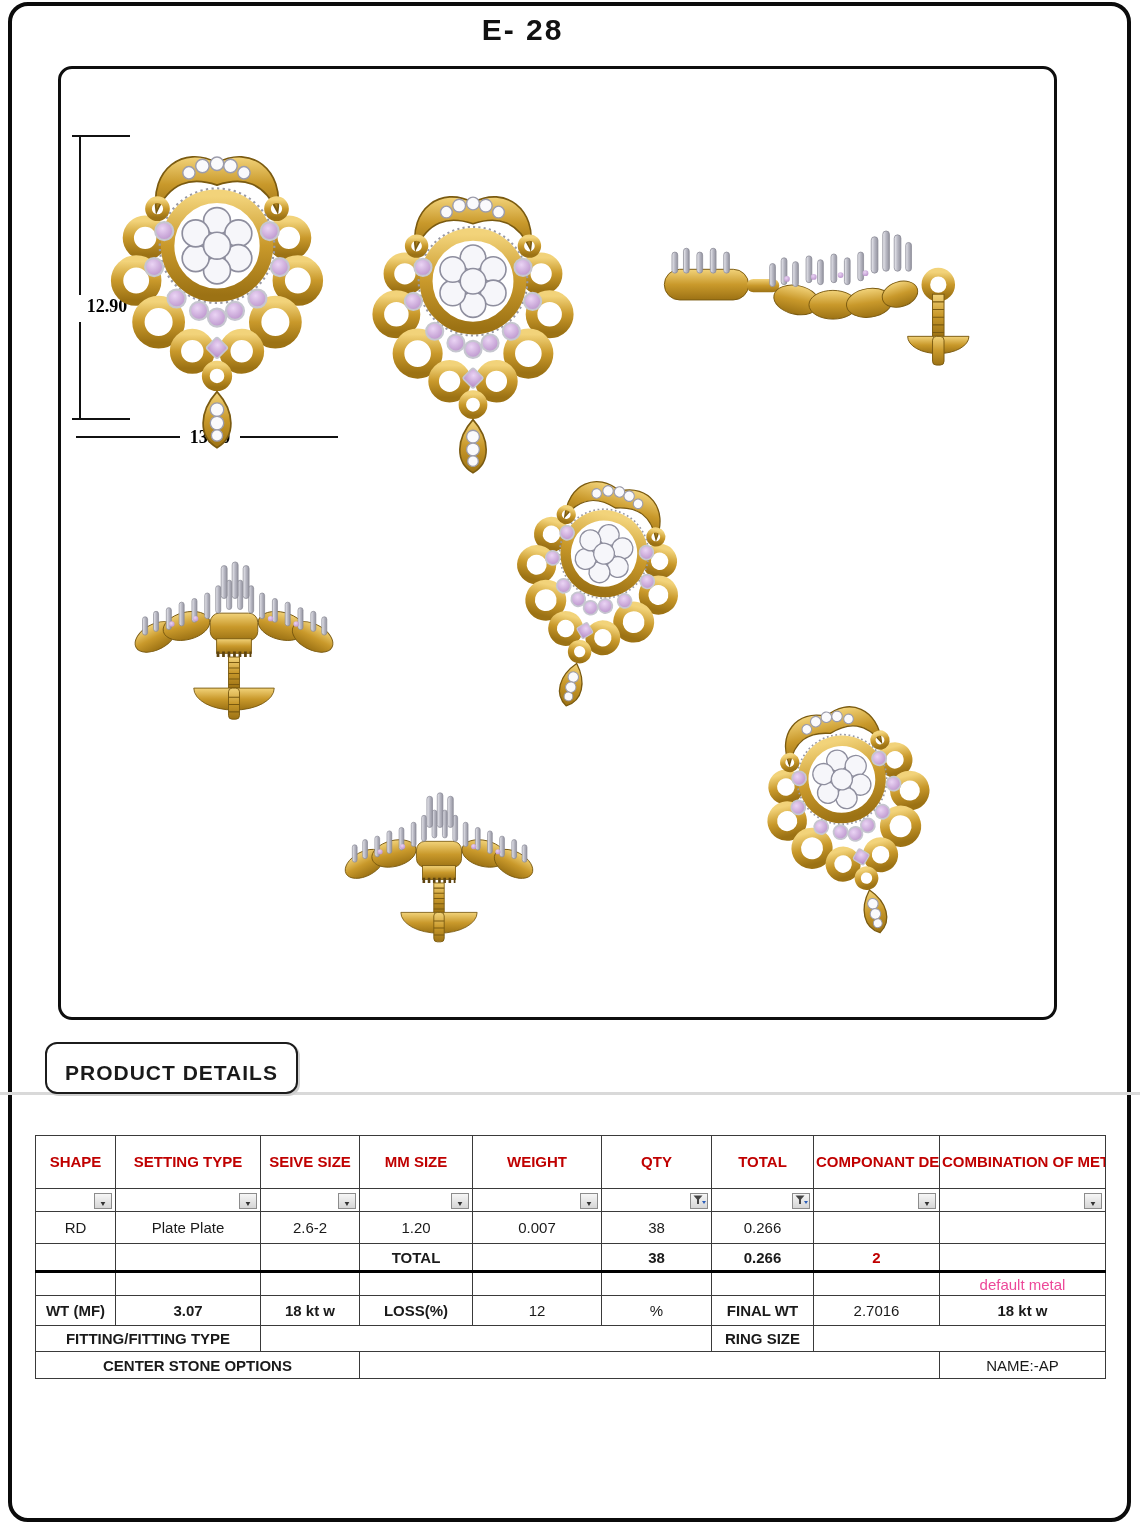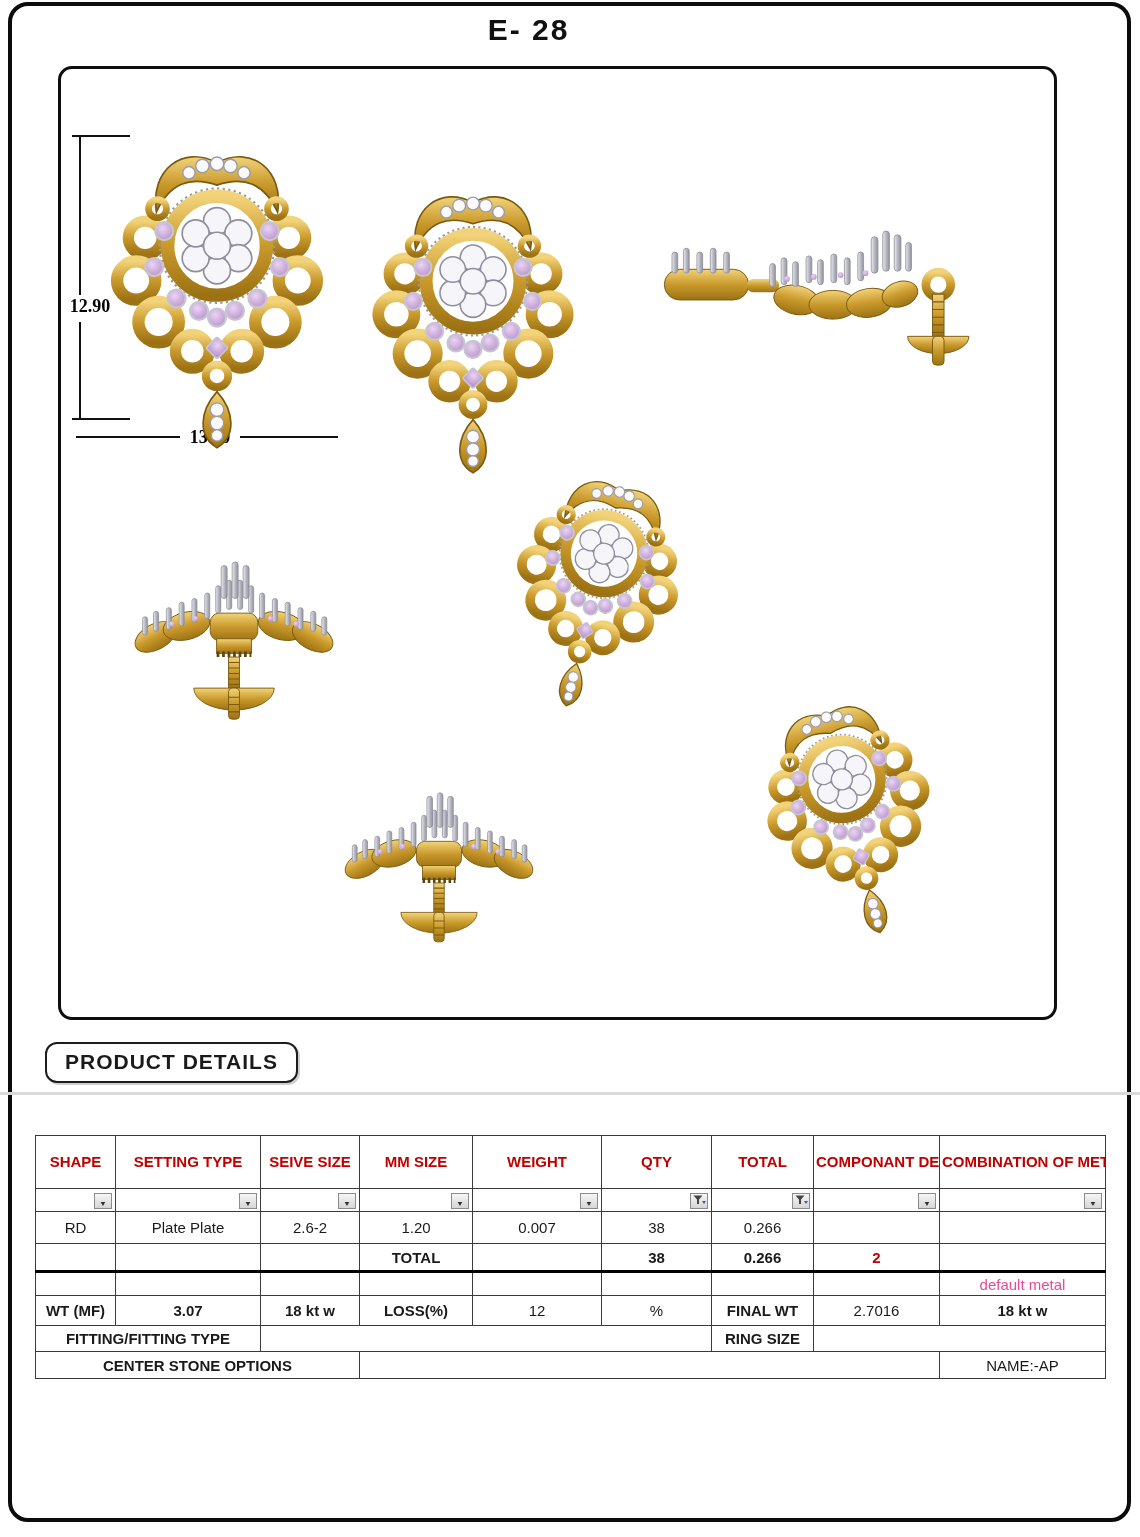--- a/index.html
+++ b/index.html
@@ -1,33 +1,33 @@
 <!DOCTYPE html>
 <html><head>
 <meta charset="utf-8">
 <style>
   html,body{margin:0;padding:0;background:#fff;}
   body{width:1140px;height:1537px;position:relative;font-family:"Liberation Sans",sans-serif;color:#1a1a1a;}
   .canvas{position:absolute;left:0;top:0;width:1140px;height:1537px;background:#ffffff;overflow:hidden;}
 
   .page-border{position:absolute;left:8px;top:2px;width:1123px;height:1520px;border:4px solid #0b0b0b;border-radius:20px;box-sizing:border-box;}
-  .doc-title{position:absolute;left:0;top:13px;width:1045px;text-align:center;font-size:30px;font-weight:bold;letter-spacing:2px;color:#111;padding-left:6px;}
+  .doc-title{position:absolute;left:0;top:13px;width:1045px;text-align:center;font-size:30px;font-weight:bold;letter-spacing:2px;color:#111;}
 
   .image-box{position:absolute;left:58px;top:66px;width:999px;height:954px;border:3px solid #0e0e0e;border-radius:14px;box-sizing:border-box;background:#fff;}
 
   .view{position:absolute;}
   .rot{transform-origin:50% 50%;}
 
   
   .dim{position:absolute;background:#111;}
   .dim-label{position:absolute;font-family:"Liberation Serif",serif;font-weight:bold;font-size:18px;color:#000;background:#fff;text-align:center;}
 
   
   .gray-rule{position:absolute;left:0;top:1092px;width:1140px;height:3px;background:#d9d9d9;}
-  .section-pill{position:absolute;left:45px;top:1042px;padding:6px 18px 7px 18px;border:2px solid #1c1c1c;border-radius:12px;background:#fff;font-size:21px;font-weight:bold;letter-spacing:1px;box-shadow:2px 2px 0 #cfcfcf;}
+  .section-pill{position:absolute;left:45px;top:1042px;padding:17px 18px 7px 18px;border:2px solid #1c1c1c;border-radius:12px;background:#fff;font-size:21px;font-weight:bold;letter-spacing:1px;box-shadow:2px 2px 0 #cfcfcf;}
 
   
   table.pd{position:absolute;left:35px;top:1103px;width:1070px;border-collapse:collapse;table-layout:fixed;background:#fff;margin-top:32px;}
   table.pd td{border:1px solid #3a3a3a;text-align:center;vertical-align:middle;font-size:15px;padding:0 2px;overflow:hidden;white-space:nowrap;}
   td.hd{color:#C00000;font-weight:bold;font-size:14px;border:2px solid #000;white-space:normal;line-height:1.25;}
   tr.r-head{height:53px;}
   tr.r-filter{height:23px;}
   tr.r-data{height:32px;}
   tr.r-total{height:28px;}
   tr.r-empty{height:24px;}
@@ -210,21 +210,21 @@
 
   <div class="page-border"></div>
   <div class="doc-title">E- 28</div>
 
   <div class="image-box"></div>
 
   <div class="dim" style="left:79px;top:137px;width:2px;height:158px;"></div>
   <div class="dim" style="left:79px;top:322px;width:2px;height:97px;"></div>
   <div class="dim" style="left:72px;top:135px;width:58px;height:2px;"></div>
   <div class="dim" style="left:72px;top:418px;width:58px;height:2px;"></div>
-  <div class="dim-label" style="left:62px;top:296px;width:56px;">12.90</div>
+  <div class="dim-label" style="left:62px;top:296px;width:56px;padding-left:17px;">12.90</div>
   <div class="dim" style="left:76px;top:436px;width:104px;height:2px;"></div>
   <div class="dim" style="left:240px;top:436px;width:98px;height:2px;"></div>
   <div class="dim-label" style="left:182px;top:427px;width:56px;">13.70</div>
 
   <svg class="view" style="left:92px;top:120px;" width="250" height="348">
       <use href="#sym-front"></use>
     </svg>
   <svg class="view" style="left:350px;top:162px;" width="246" height="330">
       <use href="#sym-front"></use>
     </svg>

